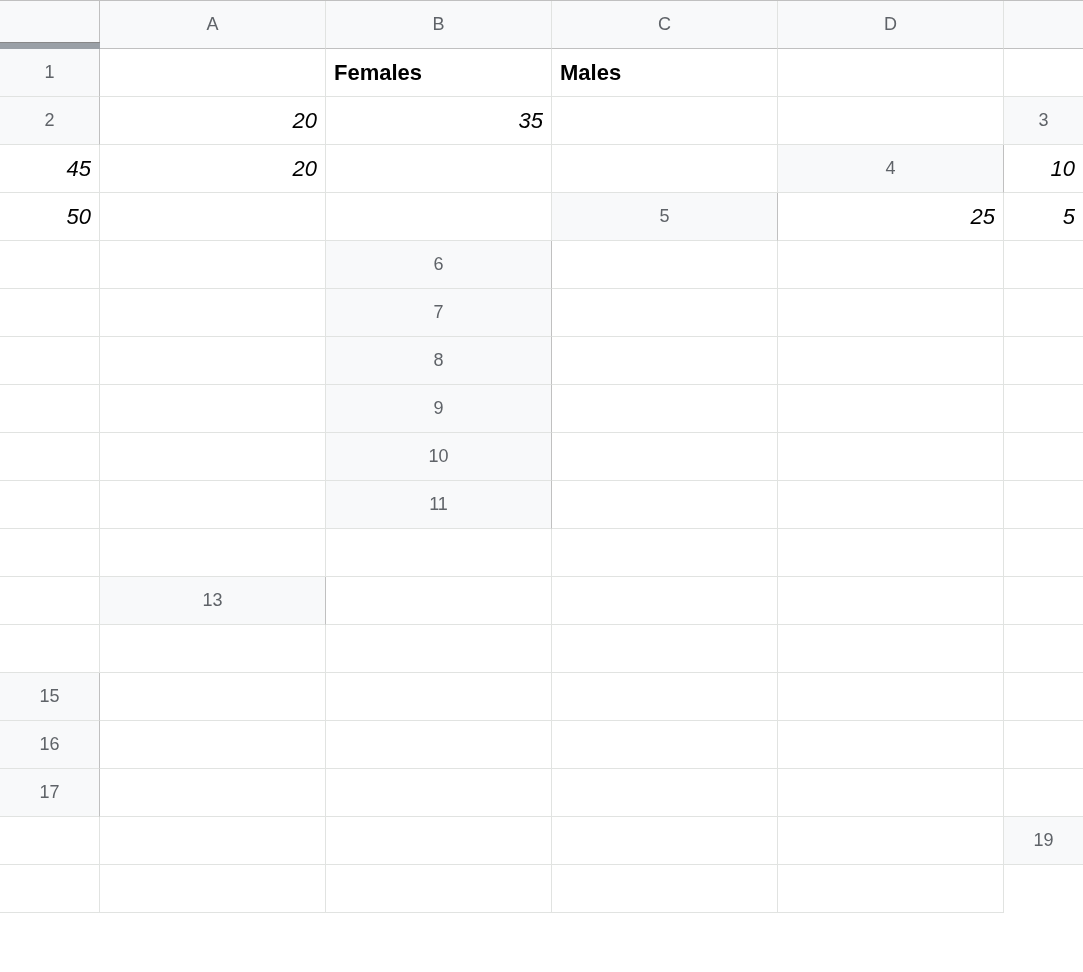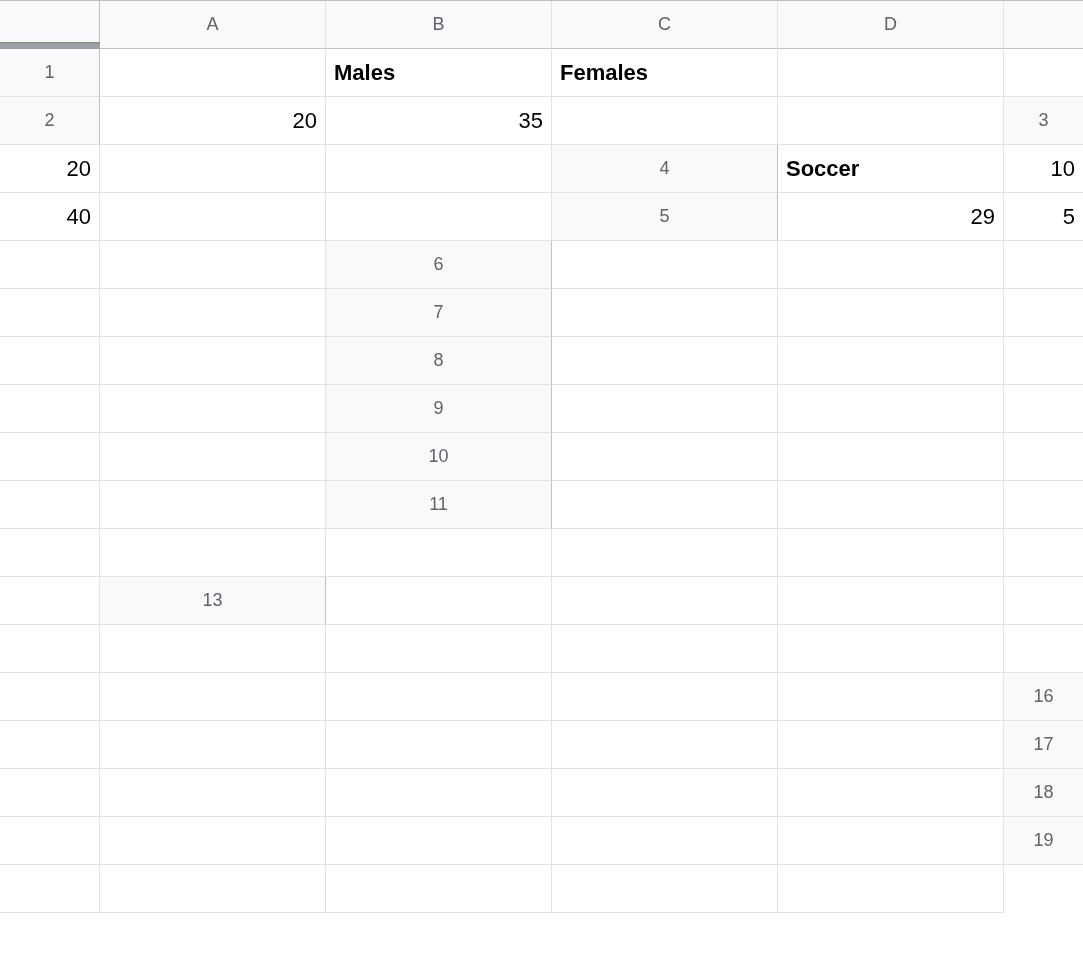--- a/index.html
+++ b/index.html
@@ -60,61 +60,61 @@
       padding: 0 8px;
       display: flex;
       align-items: center;
       font-size: 22px;
       color: #000;
       background: #fff;
       overflow: hidden;
       white-space: nowrap;
     }
     .cell.bold { font-weight: 700; }
-    .cell.num { justify-content: flex-end; }
+    .cell.num { justify-content: flex-end; font-style: italic; }
   </style>
 </head>
 <body>
 
 <div class="sheet">
 
   <div class="corner selected"></div>
   <div class="col-header">A</div>
   <div class="col-header">B</div>
   <div class="col-header">C</div>
   <div class="col-header">D</div>
   <div class="col-header"></div>
 
   <div class="row-header">1</div>
   <div class="cell bold"></div>
+  <div class="cell bold">Females</div>
   <div class="cell bold">Males</div>
-  <div class="cell bold">Females</div>
   <div class="cell"></div>
   <div class="cell"></div>
 
   <div class="row-header">2</div>
   <div class="cell num">20</div>
   <div class="cell num">35</div>
   <div class="cell"></div>
   <div class="cell"></div>
 
   <div class="row-header">3</div>
+  <div class="cell num">45</div>
   <div class="cell num">20</div>
   <div class="cell"></div>
   <div class="cell"></div>
 
   <div class="row-header">4</div>
-  <div class="cell bold">Soccer</div>
   <div class="cell num">10</div>
-  <div class="cell num">40</div>
+  <div class="cell num">50</div>
   <div class="cell"></div>
   <div class="cell"></div>
 
   <div class="row-header">5</div>
-  <div class="cell num">29</div>
+  <div class="cell num">25</div>
   <div class="cell num">5</div>
   <div class="cell"></div>
   <div class="cell"></div>
 
   <div class="row-header">6</div>
   <div class="cell"></div>
   <div class="cell"></div>
   <div class="cell"></div>
   <div class="cell"></div>
   <div class="cell"></div>
@@ -166,41 +166,41 @@
   <div class="cell"></div>
   <div class="cell"></div>
   <div class="cell"></div>
 
   <div class="cell"></div>
   <div class="cell"></div>
   <div class="cell"></div>
   <div class="cell"></div>
   <div class="cell"></div>
 
+  <div class="row-header">15</div>
   <div class="cell"></div>
   <div class="cell"></div>
   <div class="cell"></div>
   <div class="cell"></div>
   <div class="cell"></div>
 
   <div class="row-header">16</div>
   <div class="cell"></div>
   <div class="cell"></div>
   <div class="cell"></div>
   <div class="cell"></div>
   <div class="cell"></div>
 
   <div class="row-header">17</div>
   <div class="cell"></div>
   <div class="cell"></div>
   <div class="cell"></div>
   <div class="cell"></div>
   <div class="cell"></div>
 
-  <div class="row-header">18</div>
   <div class="cell"></div>
   <div class="cell"></div>
   <div class="cell"></div>
   <div class="cell"></div>
   <div class="cell"></div>
 
   <div class="row-header">19</div>
   <div class="cell"></div>
   <div class="cell"></div>
   <div class="cell"></div>

